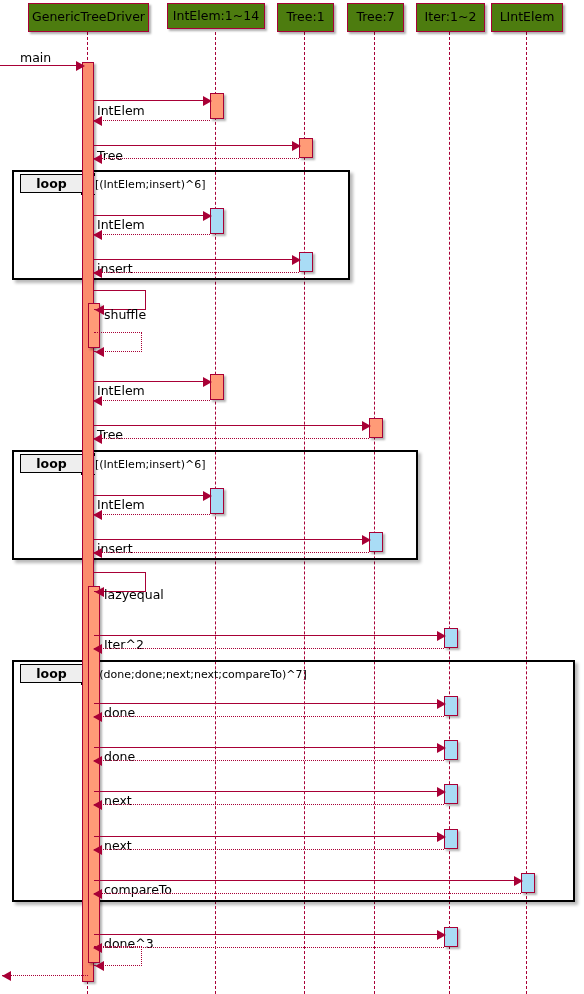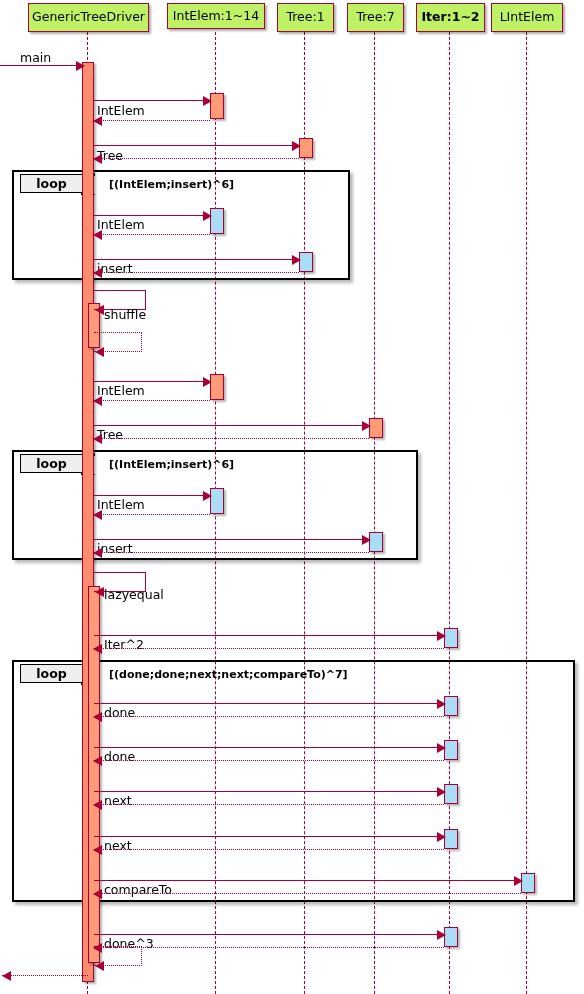--- a/index.html
+++ b/index.html
@@ -2,21 +2,21 @@
 <html><head>
 <meta charset="utf-8">
 <style>
   html,body{margin:0;padding:0;background:#ffffff;}
   body{font-family:"DejaVu Sans","Liberation Sans",sans-serif;}
   #stage{position:relative;width:584px;height:994px;overflow:hidden;background:#fff;}
 
   
   .participant{
     position:absolute;box-sizing:border-box;
-    background:#bef264;border:1.5px solid #A80036;
+    background:#4d7c0f;border:1.5px solid #A80036;
     font-size:12.5px;color:#000;line-height:1;
     display:flex;align-items:center;justify-content:center;
     box-shadow:2px 2px 2px rgba(0,0,0,.32);
     white-space:nowrap;
   }
 
   
   .lifeline{
     position:absolute;width:0;border-left:1.4px dashed #A80036;
   }
@@ -64,22 +64,22 @@
     position:absolute;box-sizing:border-box;
     background:#EEEEEE;border:1.5px solid #000;
     font-size:12.5px;font-weight:bold;color:#000;
     display:flex;align-items:center;justify-content:center;
     padding:0 10px;
   }
   .frame-tab-corner{
     position:absolute;width:0;height:0;
   }
   .frame-cond{
-    position:absolute;font-size:11px;font-weight:bold;color:#000;
-    white-space:nowrap;line-height:1;padding-left:14px;
+    position:absolute;font-size:11px;font-weight:normal;color:#000;
+    white-space:nowrap;line-height:1;
   }
   .entrylabel{
     position:absolute;font-size:12.5px;color:#000;white-space:nowrap;line-height:1;margin-left:16px;
   }
 </style>
 </head>
 <body>
 
 <div id="stage">
   <div id="layer-lifelines">
@@ -224,21 +224,21 @@
       </div>
       <div class="participant" style="left: 167px; top: 3px; width: 98px; height: 26px;">
         <span>IntElem:1~14</span>
       </div>
       <div class="participant" style="left: 277px; top: 3px; width: 57px; height: 29px;">
         <span>Tree:1</span>
       </div>
       <div class="participant" style="left: 347px; top: 3px; width: 57px; height: 29px;">
         <span>Tree:7</span>
       </div>
-      <div class="participant" style="left: 416px; top: 3px; width: 69px; height: 29px; font-weight: bold;">
+      <div class="participant" style="left: 416px; top: 3px; width: 69px; height: 29px;">
         <span>Iter:1~2</span>
       </div>
       <div class="participant" style="left: 491px; top: 3px; width: 72px; height: 29px; align-items: center;">
         <span>LIntElem</span>
       </div>
     </div>
 
   <div class="entrylabel" style="left:4px;top:52px;">main</div>
 </div>
 

